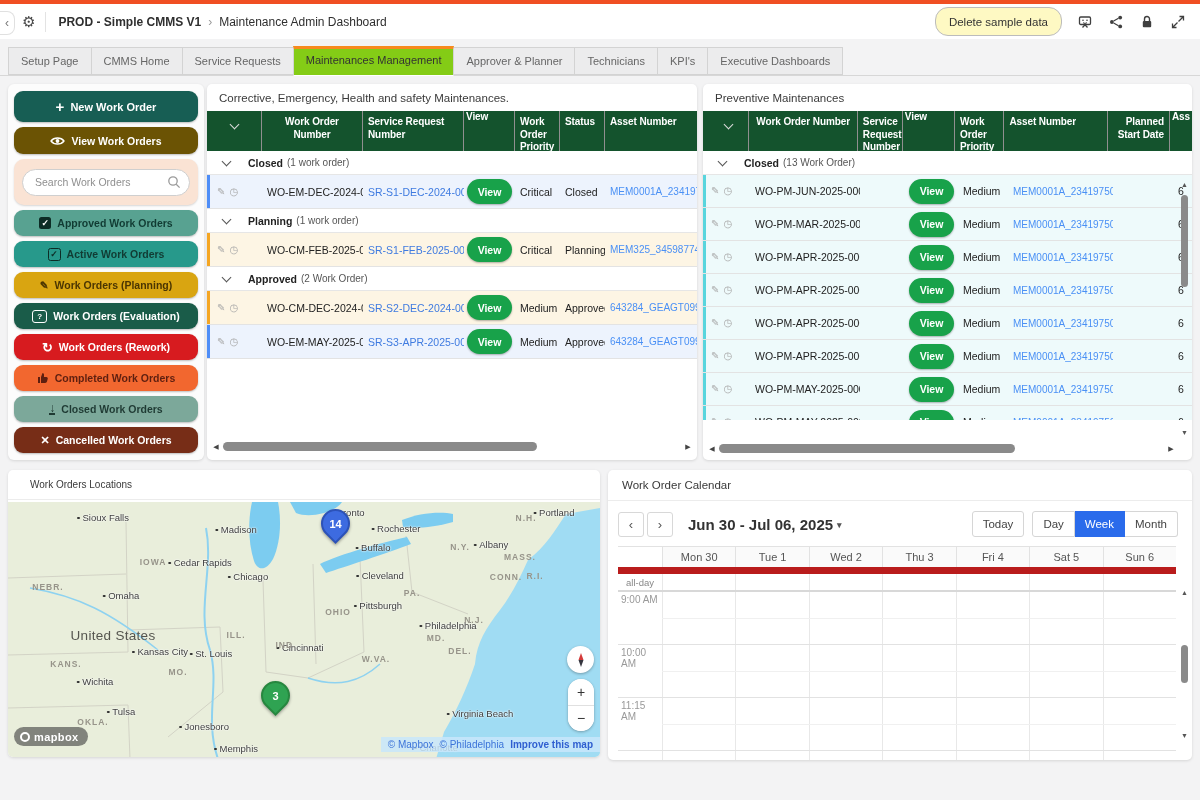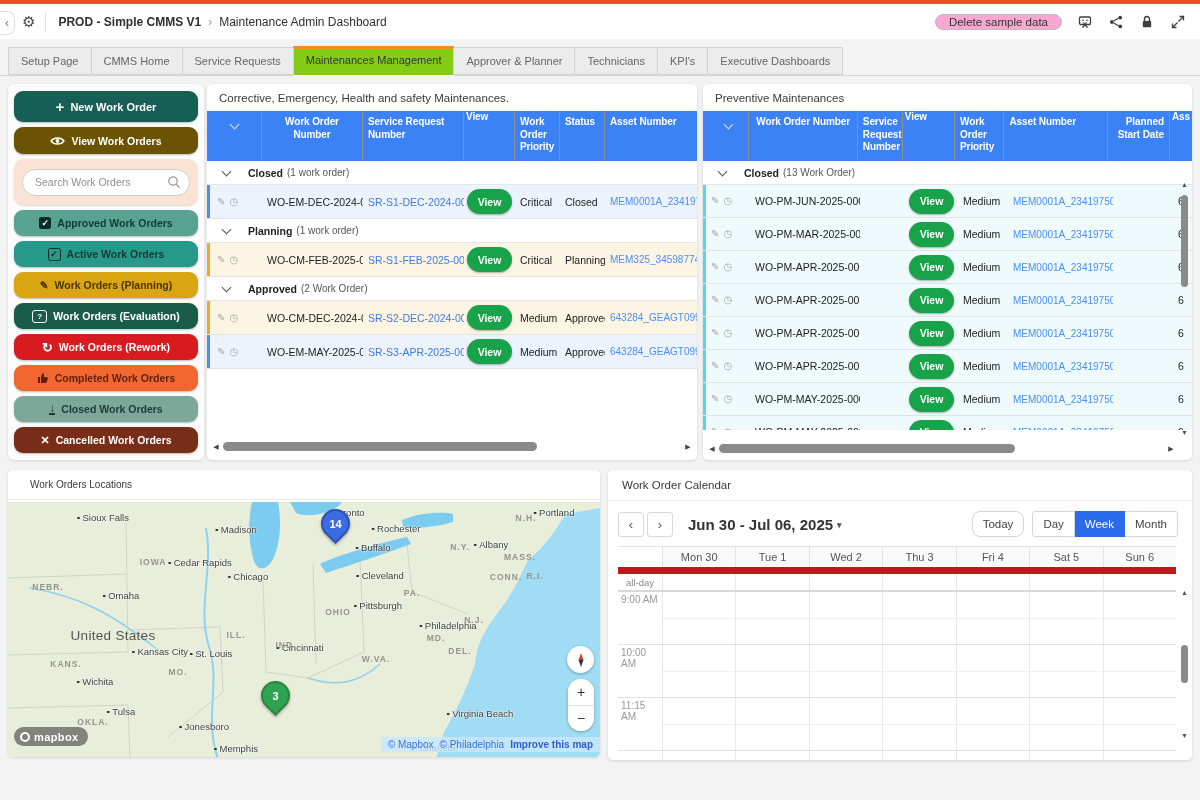--- a/index.html
+++ b/index.html
@@ -8,21 +8,21 @@
   
   .topstrip{position:absolute;top:0;left:0;right:0;height:4px;background:#f04f23}
   .topbar{position:absolute;top:4px;left:0;right:0;height:35px;background:#fff;display:flex;align-items:center;padding:0 14px 0 22px;box-sizing:border-box}
   .collapse{position:absolute;left:0;top:11px;width:14px;height:22px;background:#fff;border:1px solid #e0e0e0;border-left:none;border-radius:0 8px 8px 0;color:#777;font-size:12px;display:flex;align-items:center;justify-content:center;cursor:pointer}
   .gear{font-size:15px;color:#4a4a4a;margin-right:10px;cursor:pointer}
   .tb-div{width:1px;height:20px;background:#e3e3e3;margin-right:12px}
   .crumb{font-size:12px;color:#2f2f2f;display:flex;align-items:center;gap:7px;font-weight:bold}
   .crumb .sep{color:#999;font-weight:normal}
   .crumb .page{font-weight:normal}
   .tb-right{margin-left:auto;display:flex;align-items:center;gap:15px}
-  .pillbtn{border:1px solid #bcbcbc;background:#f9a8d4;border-radius:13px;height:16px;padding:0 13px;font-size:11.5px;color:#333;font-family:inherit;cursor:pointer}
+  .pillbtn{border:1px solid #bcbcbc;background:#fef9c3;border-radius:13px;height:29px;padding:0 13px;font-size:11.5px;color:#333;font-family:inherit;cursor:pointer}
   .tbicon{width:16px;height:16px;display:block;cursor:pointer}
   
   .tabbar{position:absolute;top:39px;left:0;right:0;height:37px;background:#f3f3f4;border-bottom:1px solid #d7d7d7;display:flex;align-items:flex-end;padding-left:8px;box-sizing:border-box}
   .tab{height:26px;line-height:26px;padding:0 12px;font-size:11px;color:#666;background:#ececed;border:1px solid #d3d3d3;border-right:none;cursor:pointer;white-space:nowrap}
   .tab:last-child{border-right:1px solid #d3d3d3}
   .tab.active{background:#84cc16;color:#333;border-top:3px solid #f78a1d;height:26px;line-height:23px;margin-bottom:-1px;border-bottom:1px solid #fff;border-right:1px solid #d3d3d3}
   .tab.active + .tab{border-left:none}
   
   .sidebar{position:absolute;left:8px;top:84px;width:196px;height:376px;background:#fcfcfc;border-radius:6px;box-shadow:0 1px 3px rgba(0,0,0,.12);padding:7px 6px;box-sizing:border-box;display:flex;flex-direction:column;gap:5px}
   .sbtn{border:none;border-radius:9px;font-family:inherit;font-size:10.5px;font-weight:bold;display:flex;align-items:center;justify-content:center;gap:6px;cursor:pointer;box-shadow:0 1px 2px rgba(0,0,0,.25);flex:0 0 auto}
@@ -44,21 +44,21 @@
   .plus{font-size:15px;font-weight:bold;line-height:1}
   .ckb{width:12px;height:12px;border-radius:2.5px;background:#0d2c26;color:#fff;font-size:9px;line-height:12px;text-align:center}
   .cko{width:11px;height:11px;border-radius:2.5px;border:1.5px solid #0d2c26;color:#0d2c26;font-size:9px;line-height:11px;text-align:center}
   .qb{width:13px;height:11px;border:1.5px solid #fff;border-radius:3px;color:#fff;font-size:8px;line-height:11px;text-align:center;font-weight:bold}
   .dl{border-bottom:2px solid #1f3a33;line-height:10px;font-size:12px}
   
   .panel{position:absolute;background:#fff;border-radius:5px;box-shadow:0 1px 3px rgba(0,0,0,.12);overflow:hidden}
   .p-corr{left:207px;top:84px;width:490px;height:376px}
   .p-prev{left:703px;top:84px;width:489px;height:376px}
   .ptitle{font-size:11.5px;color:#3a3a3a;padding:8px 12px 7px;white-space:nowrap}
-  .thead{display:flex;background:#3b82f6;color:#fff;height:50px;box-sizing:border-box}
+  .thead{display:flex;background:#14532d;color:#fff;height:40px;box-sizing:border-box}
   .th{font-size:10px;font-weight:bold;padding:5px 5px;border-right:1px solid #8f8f8f;box-sizing:border-box;letter-spacing:-.1px;line-height:1.25}
   .th:last-child{border-right:none}
   .grow{display:flex;align-items:center;height:23px;border-bottom:1px solid #e6e6e6;background:#fff}
   .gchev{display:inline-block;width:6px;height:6px;border-right:1.5px solid #555;border-bottom:1.5px solid #555;transform:rotate(45deg);margin:0 0 2px 16px}
   .glab{font-size:10.5px;font-weight:bold;color:#222;margin-left:18px}
   .gcnt{font-size:10px;color:#555;margin-left:4px}
   .tr{display:flex;position:relative;border-bottom:1px solid #e3e3e3;box-sizing:border-box;cursor:pointer}
   .p-corr .tr{height:34px}
   .p-prev .tr{height:33px}
   .tr .rowbar{position:absolute;left:0;top:0;bottom:0;width:3px}
@@ -110,21 +110,21 @@
   .mbring{width:10px;height:10px;border:2.5px solid #fff;border-radius:50%;box-sizing:border-box}
   
   .p-cal{left:608px;top:470px;width:584px;height:290px}
   .ctitle{font-size:11.5px;color:#3a3a3a;padding:9px 14px;border-bottom:1px solid #ececec}
   .caltb{display:flex;align-items:center;padding:10px 14px 9px 10px;gap:10px}
   .navbtn{width:26px;height:25px;border:1px solid #d8d8d8;background:#fff;border-radius:3px;color:#555;font-size:13px;cursor:pointer;font-family:inherit;padding:0}
   .calrange{font-size:15px;font-weight:bold;color:#333;margin-left:5px;cursor:pointer}
   .calrange .caret{font-size:9px;color:#555;margin-left:4px;vertical-align:2px}
   .calright{margin-left:auto;display:flex;gap:8px;align-items:center}
   .btn-cal{border:1px solid #d6d6d6;background:#fff;height:26px;padding:0 10px;font-size:11.5px;color:#444;font-family:inherit;cursor:pointer}
-  .btn-today{border-radius:8px}
+  .btn-today{border-radius:3px}
   .seg{display:flex}
   .seg .btn-cal{border-left:none}
   .seg .btn-cal:first-child{border-left:1px solid #d6d6d6;border-radius:3px 0 0 3px}
   .seg .btn-cal:last-child{border-radius:0 3px 3px 0}
   .seg .btn-cal.active{background:#2a6beb;border-color:#2a6beb;color:#fff}
   .calgrid{position:relative;margin:0 16px 0 10px;border-top:1px solid #e2e2e2}
   .calhead{display:flex;height:20px;border-bottom:7px solid #b91c1c}
   .gut{width:44px;flex:0 0 44px;box-sizing:border-box}
   .dayh{flex:1;border-left:1px solid #e2e2e2;font-size:11px;color:#555;display:flex;align-items:center;justify-content:center;background:#fafafa}
   .adrow{display:flex;height:16px;border-bottom:2px solid #d8d8d8}

